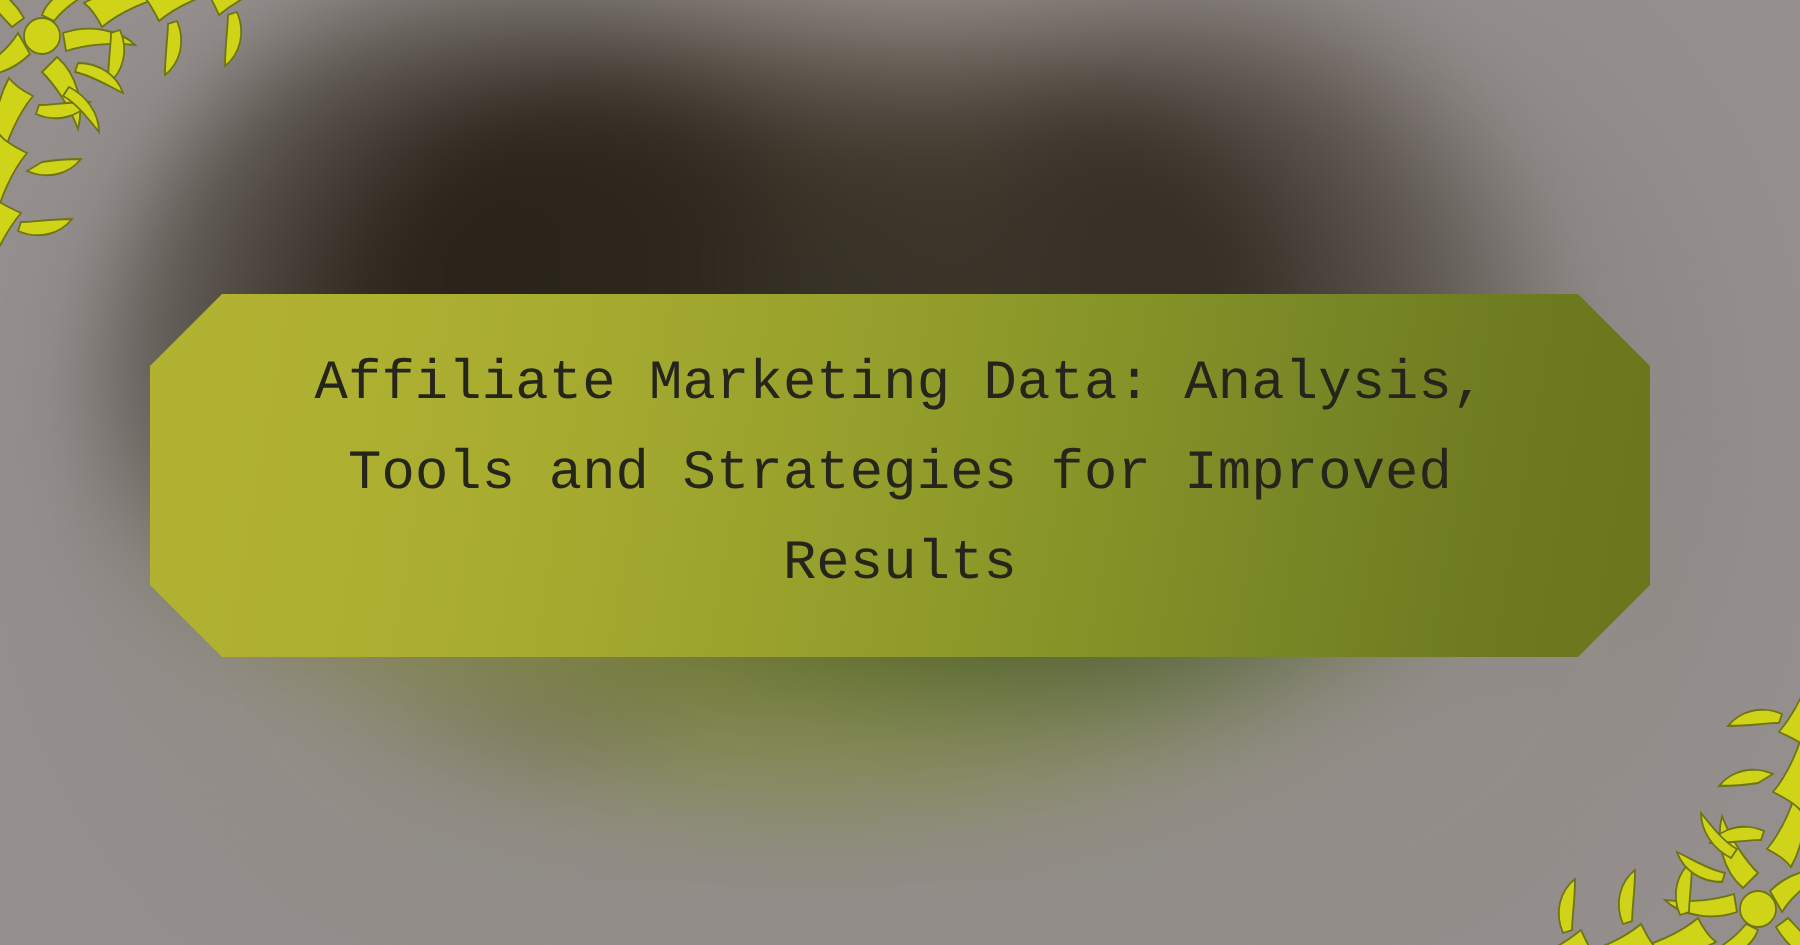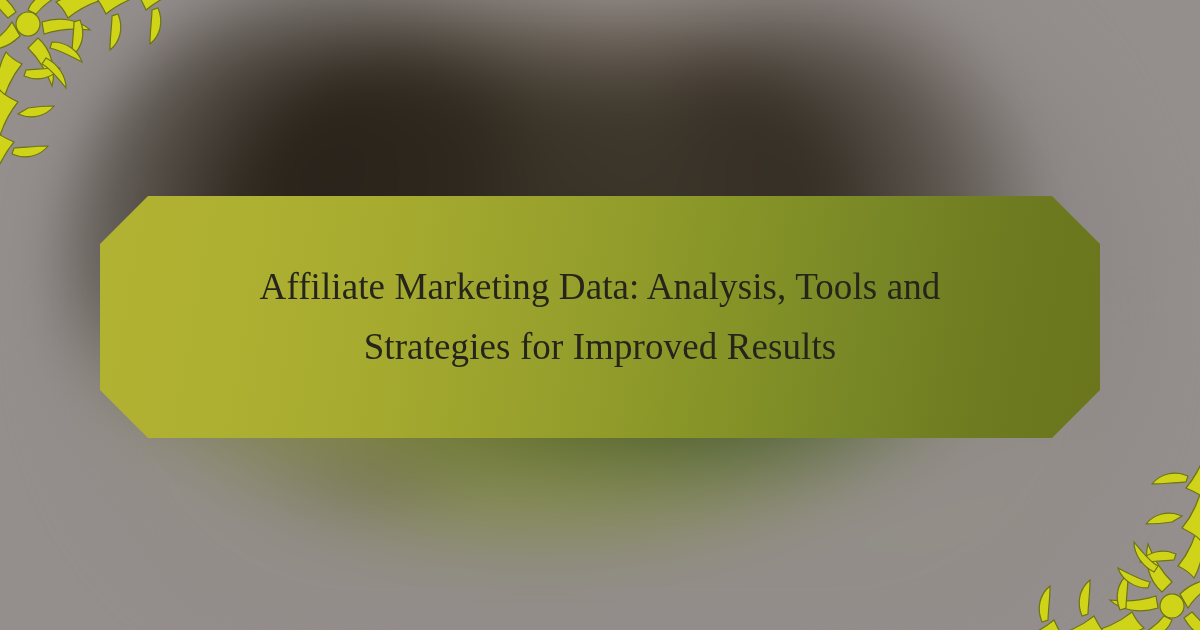--- a/index.html
+++ b/index.html
@@ -159,21 +159,21 @@
     display: flex;
     align-items: center;
     justify-content: center;
   }
 
   .banner-title {
     margin: 0;
     padding: 0 92px;
     text-align: center;
     color: #25251c;
-    font-family: Liberation Serif, serif;
+    font-family: Liberation Mono, monospace;
     font-size: 37px;
     font-weight: 400;
     line-height: 1.62;
     letter-spacing: 0.1px;
   }
 </style>
 </head>
 <body>
 
 <div id="canvas">

